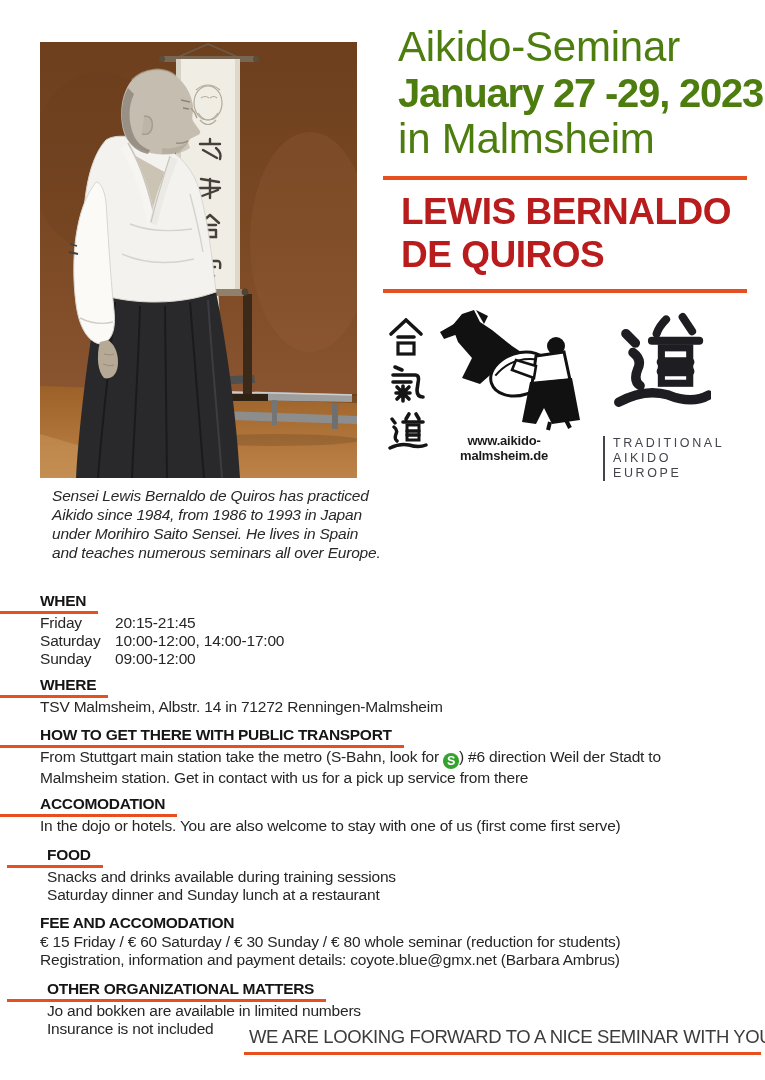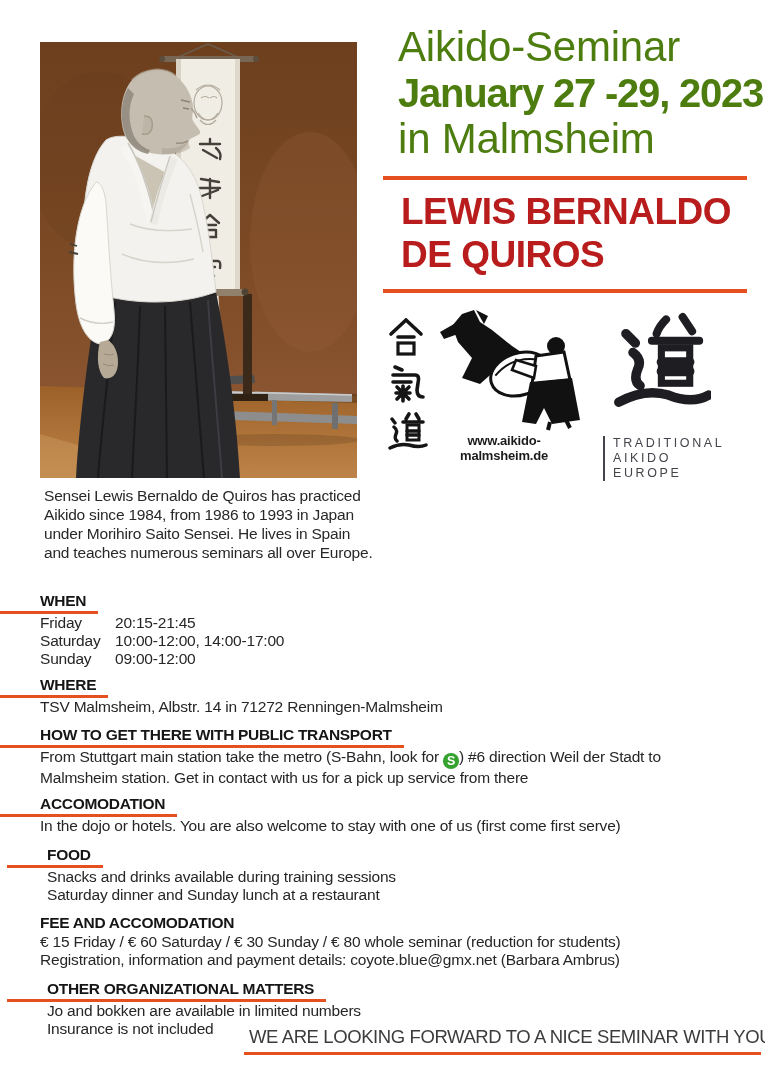--- a/index.html
+++ b/index.html
@@ -19,21 +19,21 @@
   .name-block{position:absolute;left:389px;top:190px;font-size:37px;line-height:43px;font-weight:bold;color:#b91c1c;letter-spacing:-0.5px;margin-left:12px;}
   
   .kanji-logo{position:absolute;left:384px;top:316px;}
   .throw-logo{position:absolute;left:432px;top:308px;}
   .website{position:absolute;left:428px;top:433px;width:152px;text-align:center;font-size:13px;font-weight:bold;color:#1b1b1b;letter-spacing:-0.2px;}
   .tae{position:absolute;left:601px;top:310px;width:140px;}
   .tae-kanji{margin-left:6px;}
   .tae-text{border-left:2px solid #43434b;padding-left:8px;margin-left:2px;margin-top:18px;
     font-size:12.5px;line-height:15px;letter-spacing:2.6px;color:#43434b;}
   
-  .bio{position:absolute;left:44px;top:486px;font-size:15.5px;line-height:19px;color:#282828;}
+  .bio{position:absolute;left:52px;top:486px;font-size:15.5px;line-height:19px;color:#282828;font-style:italic;}
   .bio div{white-space:nowrap;}
   
   .sections{position:absolute;left:0;top:572px;right:0;}
   .sec-head{display:table;font-size:15.5px;font-weight:bold;color:#151515;line-height:18px;
     padding:0 12px 1px 40px;letter-spacing:-0.3px;}
   .sec-head.u{border-bottom:3px solid #e64f1f;}
   .sec-body{margin-left:40px;font-size:15.5px;line-height:18px;color:#262626;}
   .sec-body div{white-space:nowrap;}
   .when-row .day{display:inline-block;width:75px;}
   .mt4{margin-top:20px;}.mt8{margin-top:8px;}.mt10{margin-top:10px;}.mt11{margin-top:11px;margin-left:7px;}

